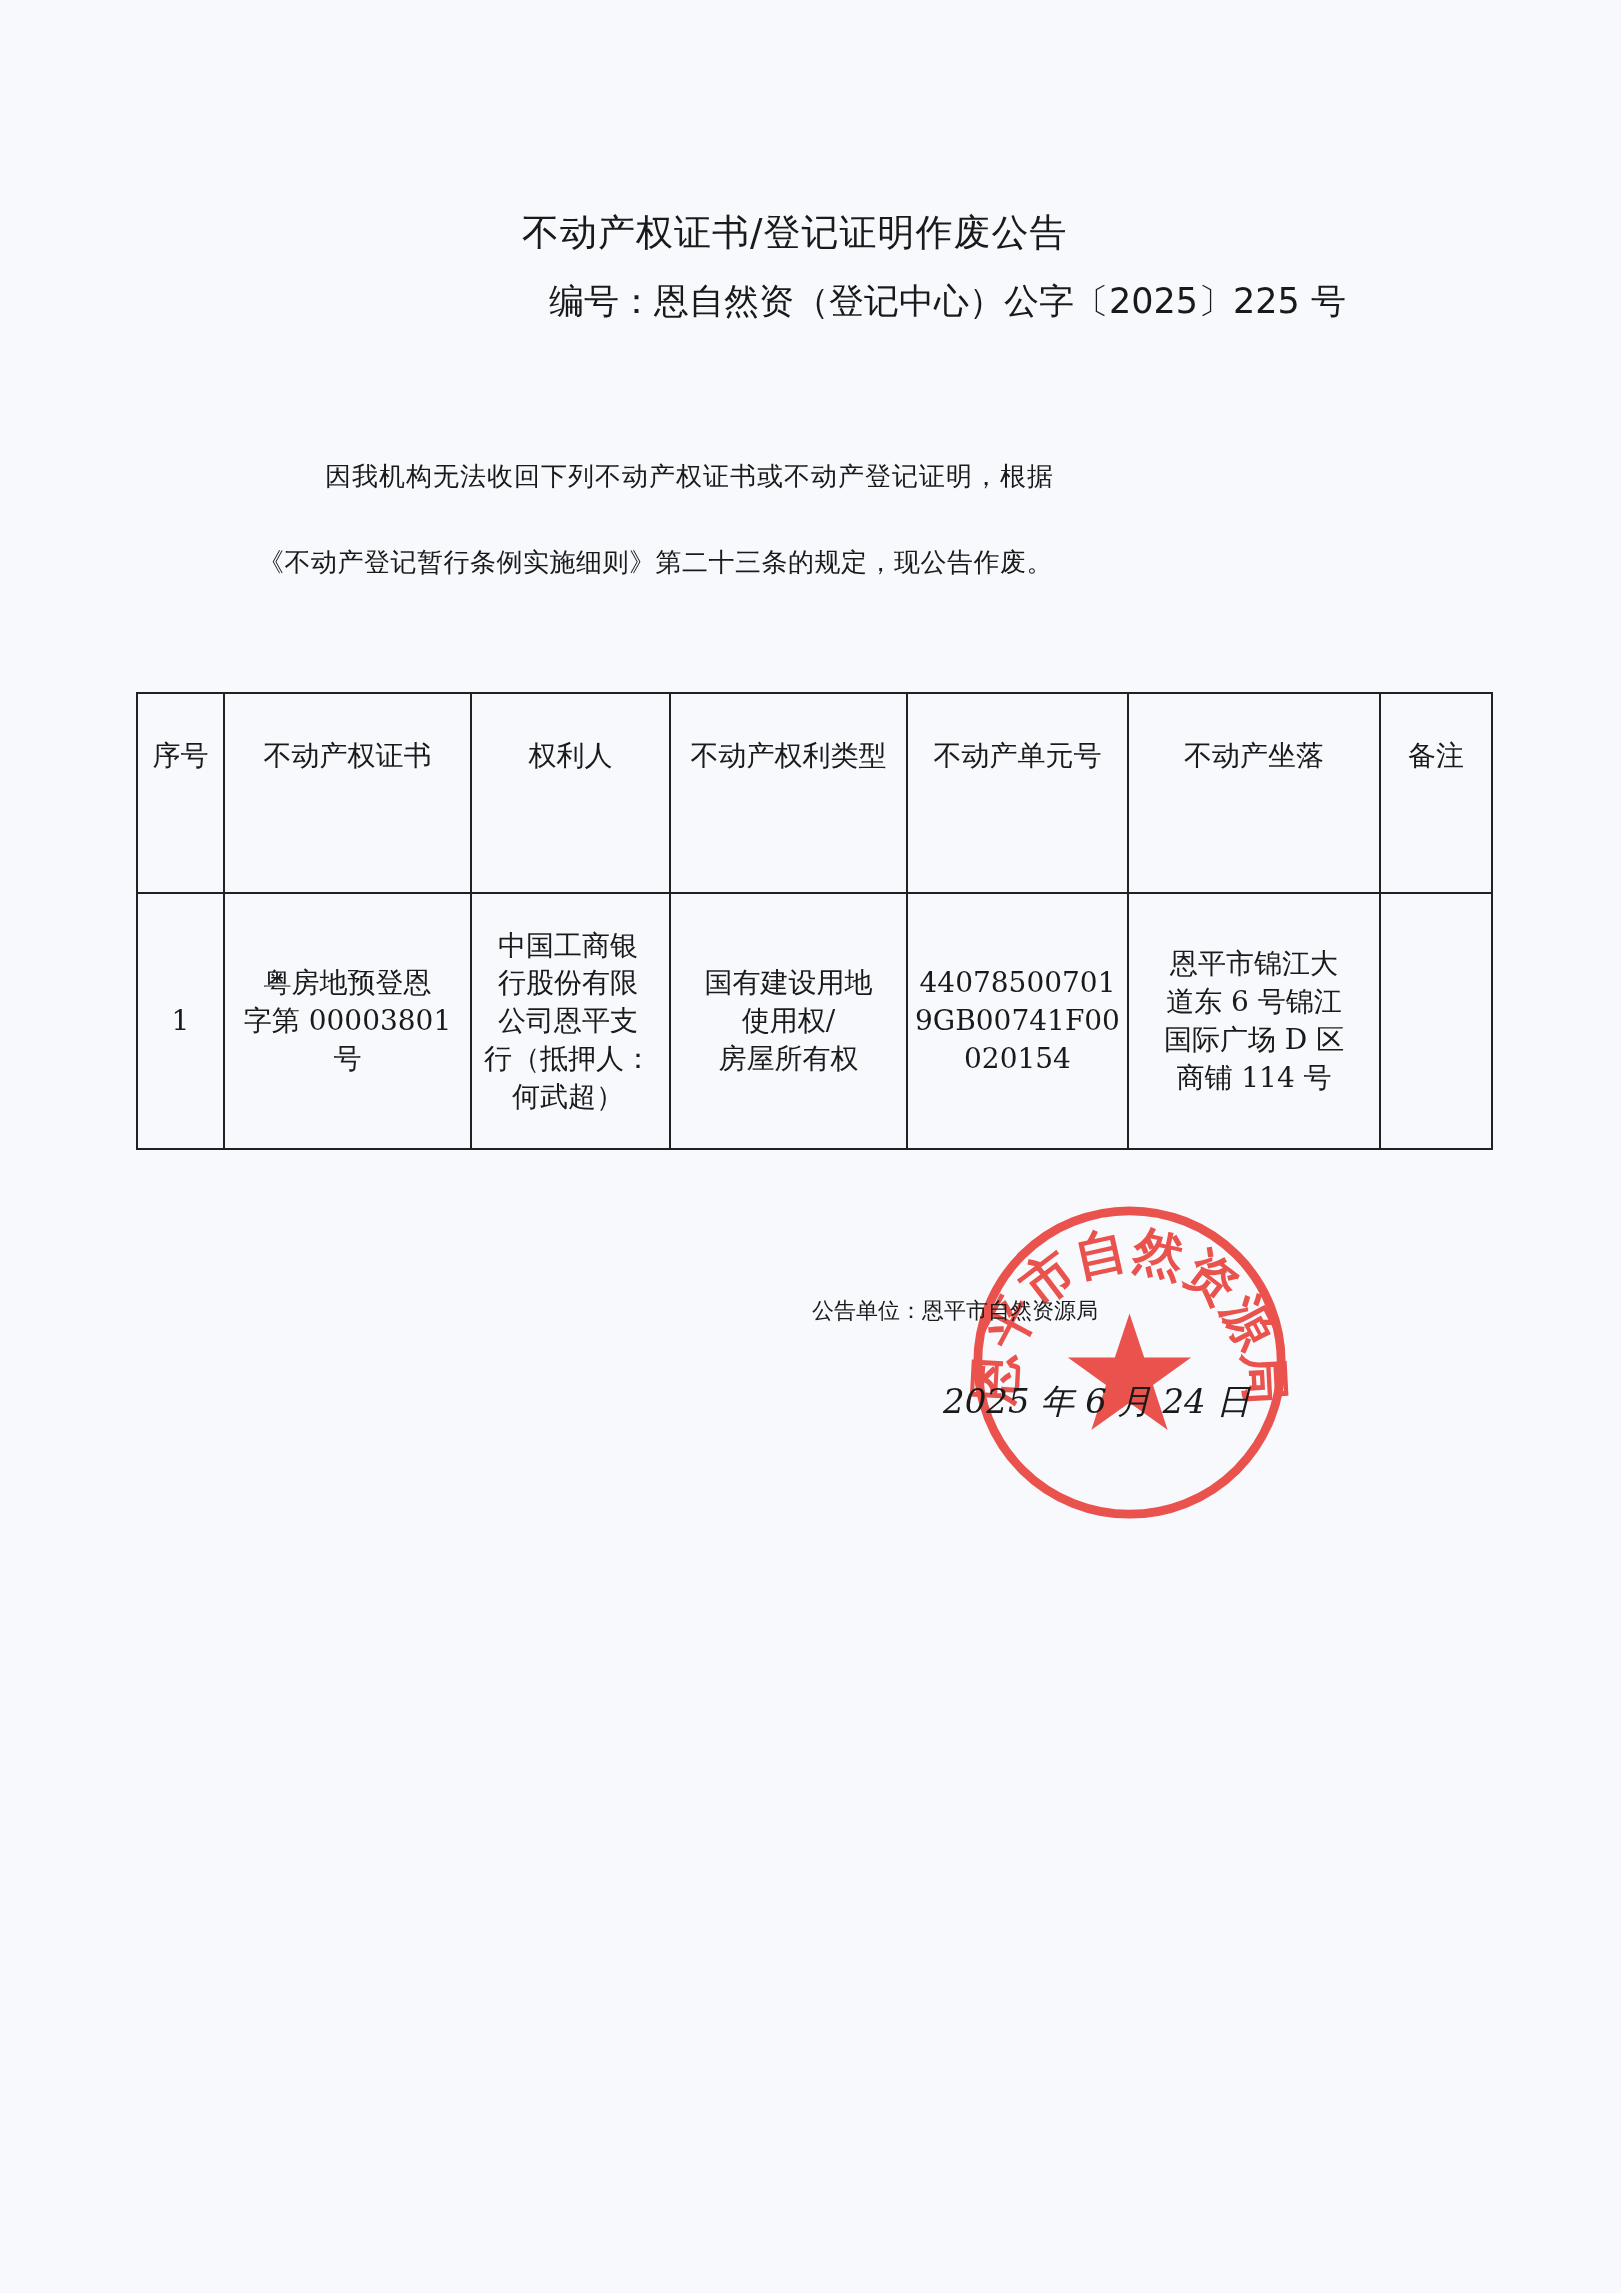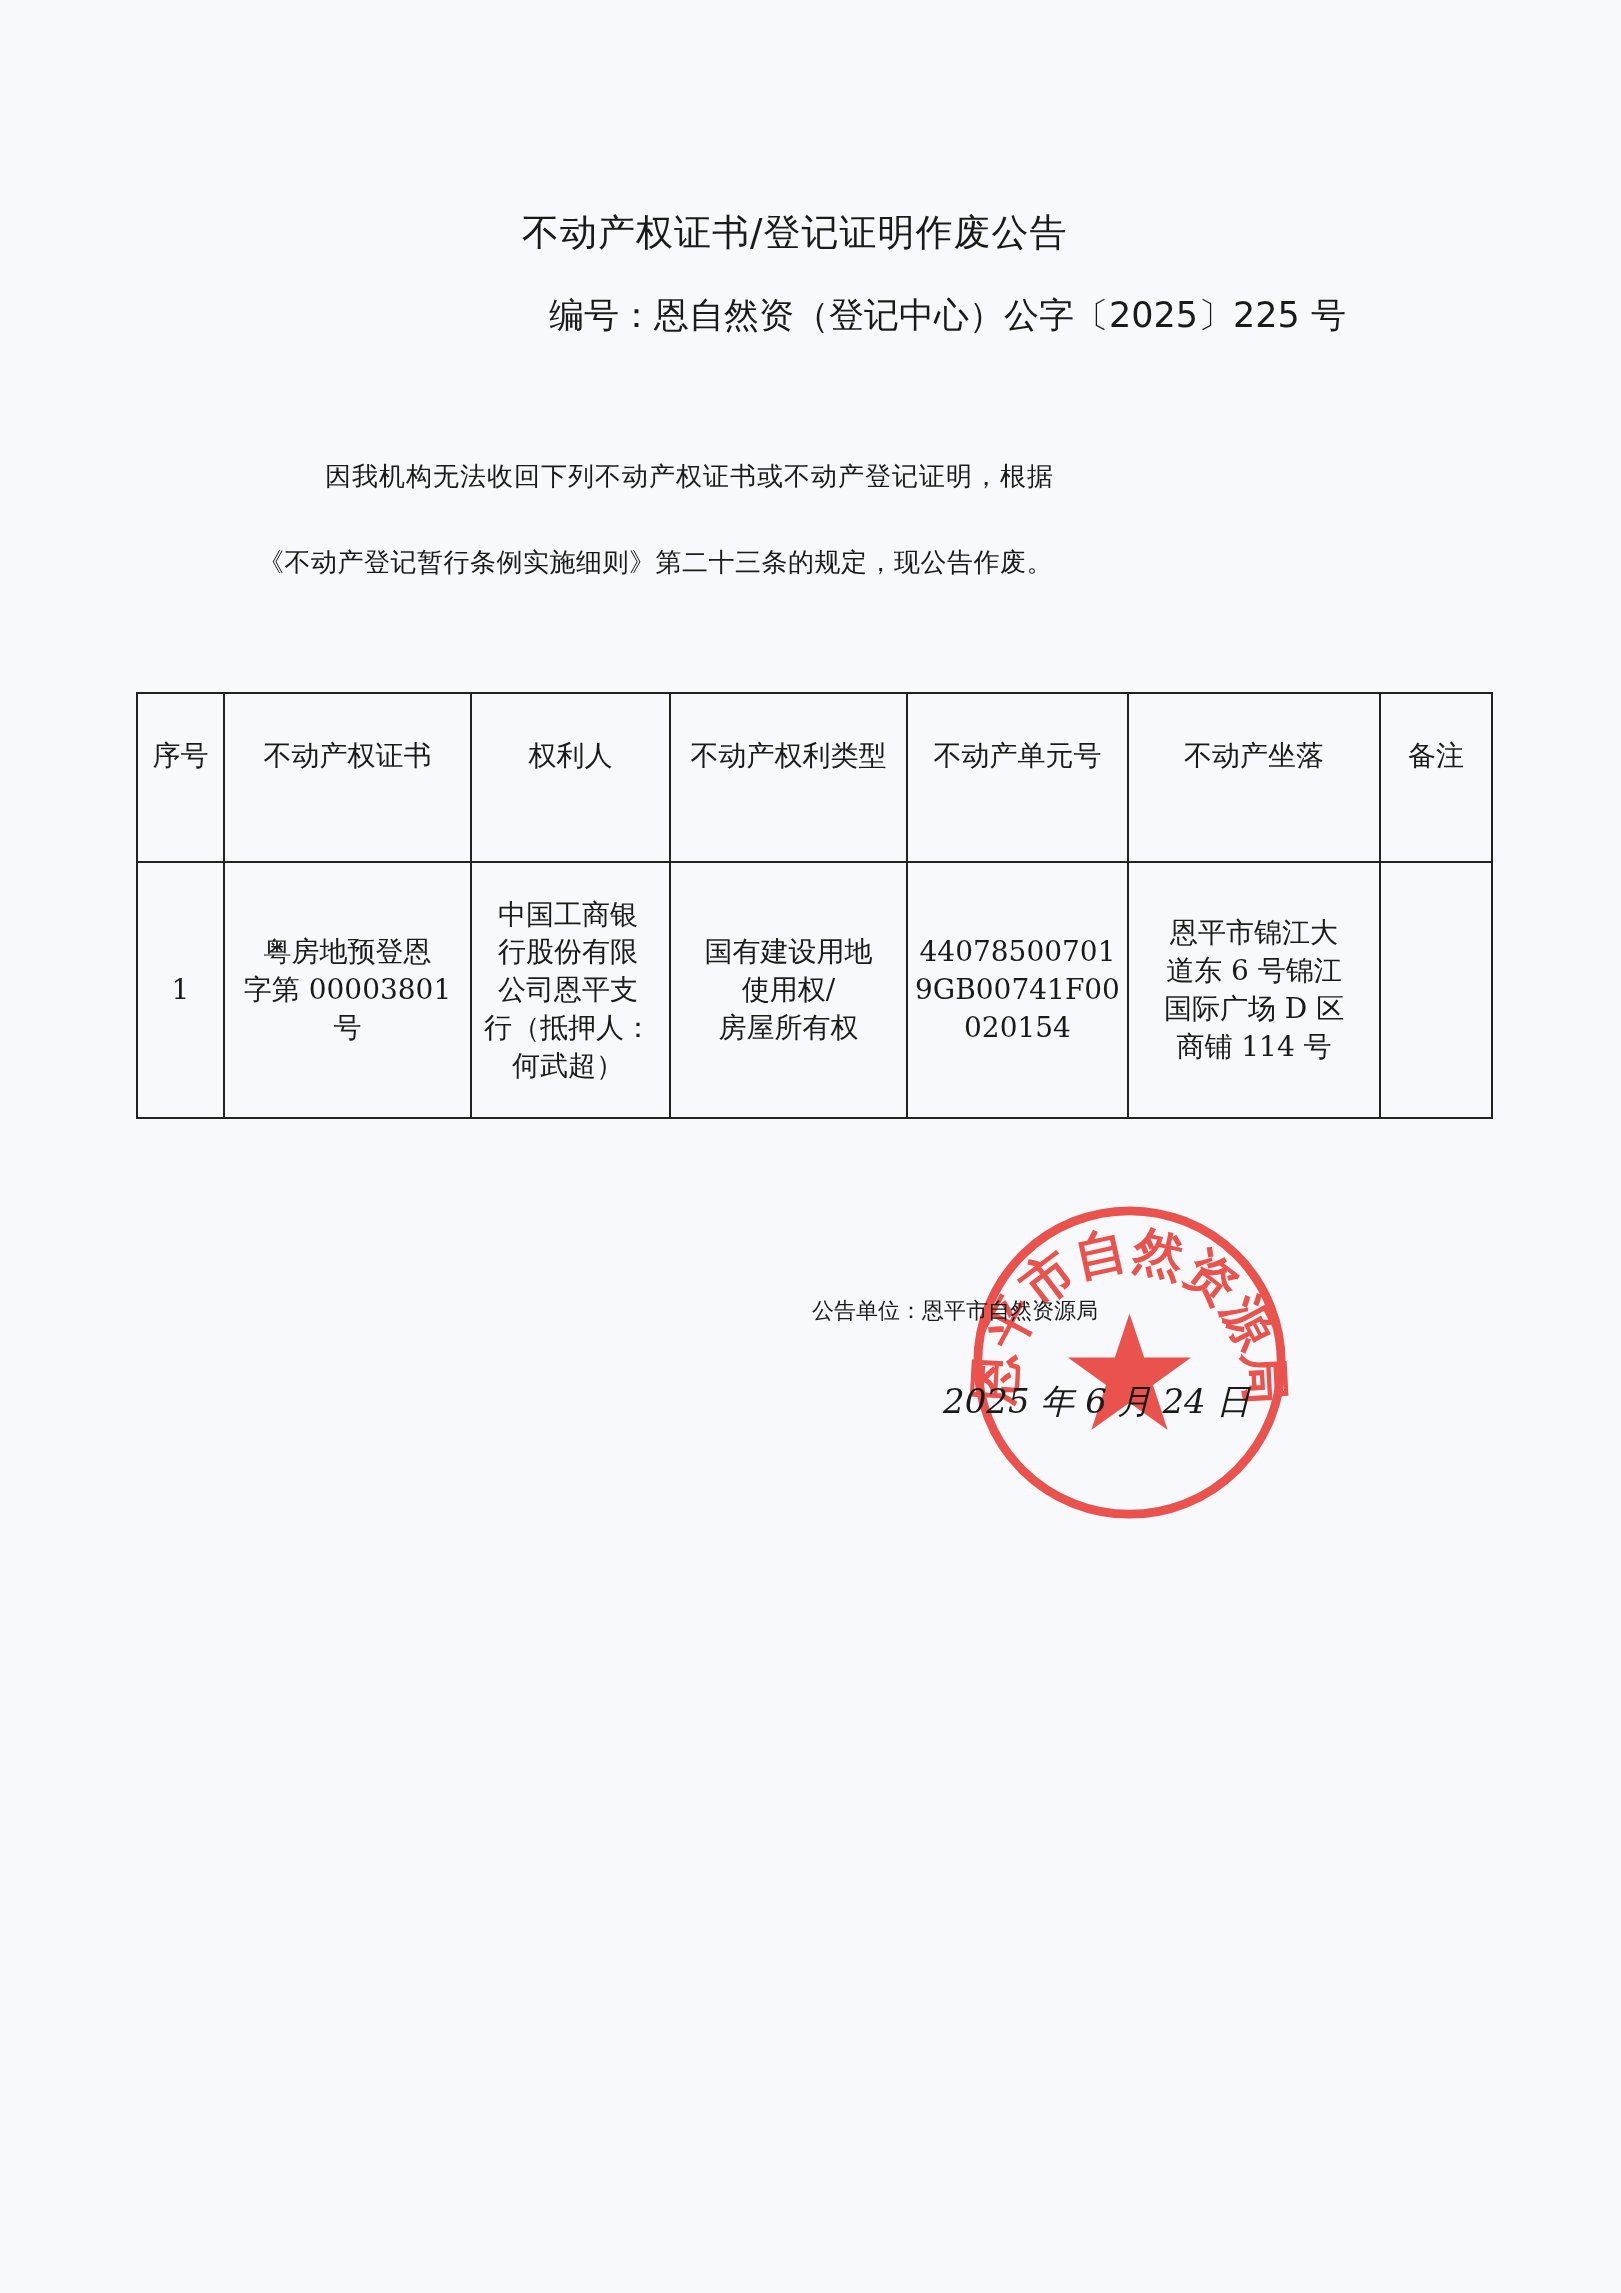--- a/index.html
+++ b/index.html
@@ -8,21 +8,21 @@
       background: #f7f9fd;
       font-family: "DejaVu Serif", "Liberation Serif", serif;
       color: #1a1a1a;
     }
     .title {
       position: absolute; left: 522px; top: 208px;
       font-family: "DejaVu Sans", "Liberation Sans", sans-serif;
       font-size: 37px; letter-spacing: 1px; white-space: nowrap;
     }
     .docno {
-      position: absolute; left: 549px; top: 292px;
+      position: absolute; left: 549px; top: 278px;
       font-family: "DejaVu Sans", "Liberation Sans", sans-serif;
       font-size: 35px; white-space: nowrap;
     }
     .para {
       position: absolute; font-size: 26px; white-space: nowrap;
       font-family: "DejaVu Sans", "Liberation Sans", sans-serif;
     }
     .p1 { left: 325px; top: 459px; letter-spacing: 1px; }
     .p2 { left: 250px; top: 545px; letter-spacing: 0.5px; margin-left: 8px; }
     table.grid {
@@ -62,21 +62,21 @@
   <colgroup>
     <col style="width:87px">
       <col style="width:247px">
       <col style="width:199px">
       <col style="width:237px">
       <col style="width:221px">
       <col style="width:252px">
       <col style="width:112px">
   </colgroup>
   <tbody>
-      <tr style="height:169px">
+      <tr style="height:200px">
     <th>序号</th>
     <th>不动产权证书</th>
     <th>权利人</th>
     <th>不动产权利类型</th>
     <th>不动产单元号</th>
     <th>不动产坐落</th>
     <th>备注</th>
   </tr>
   <tr style="height:256px">
     <td>1</td>

